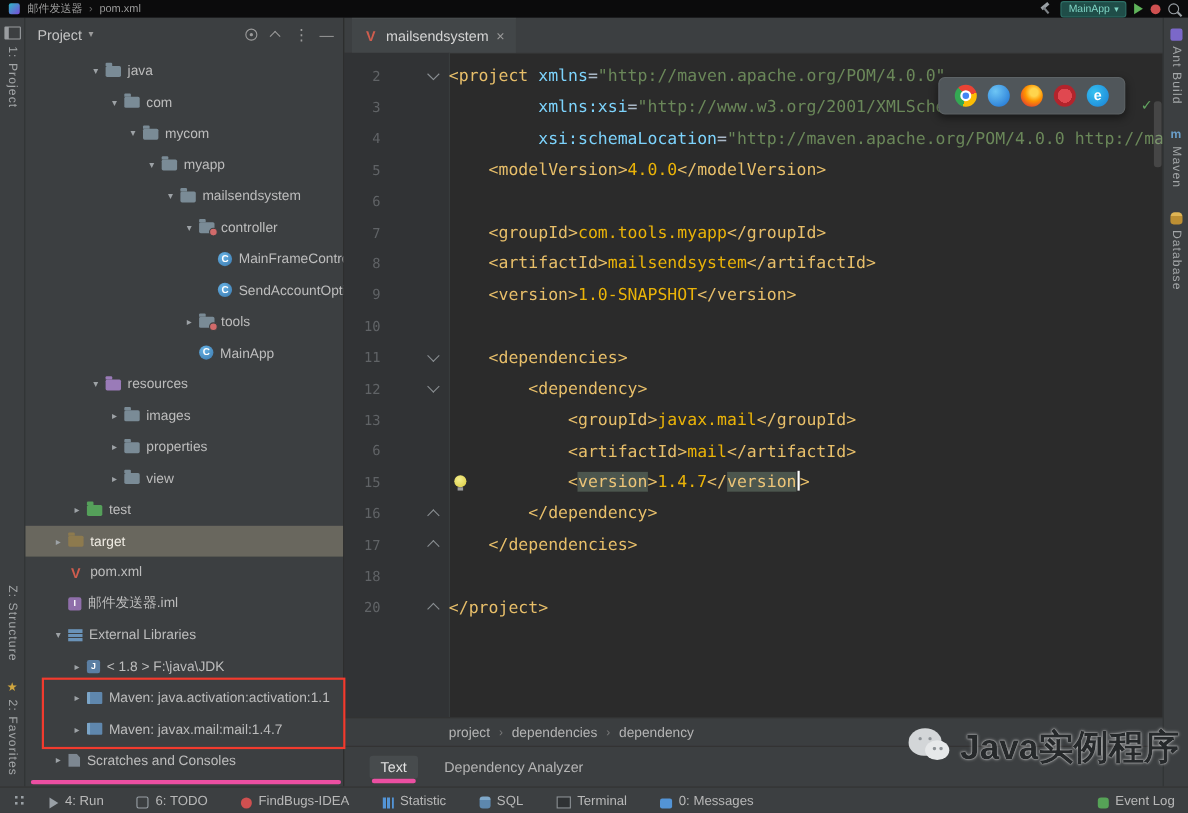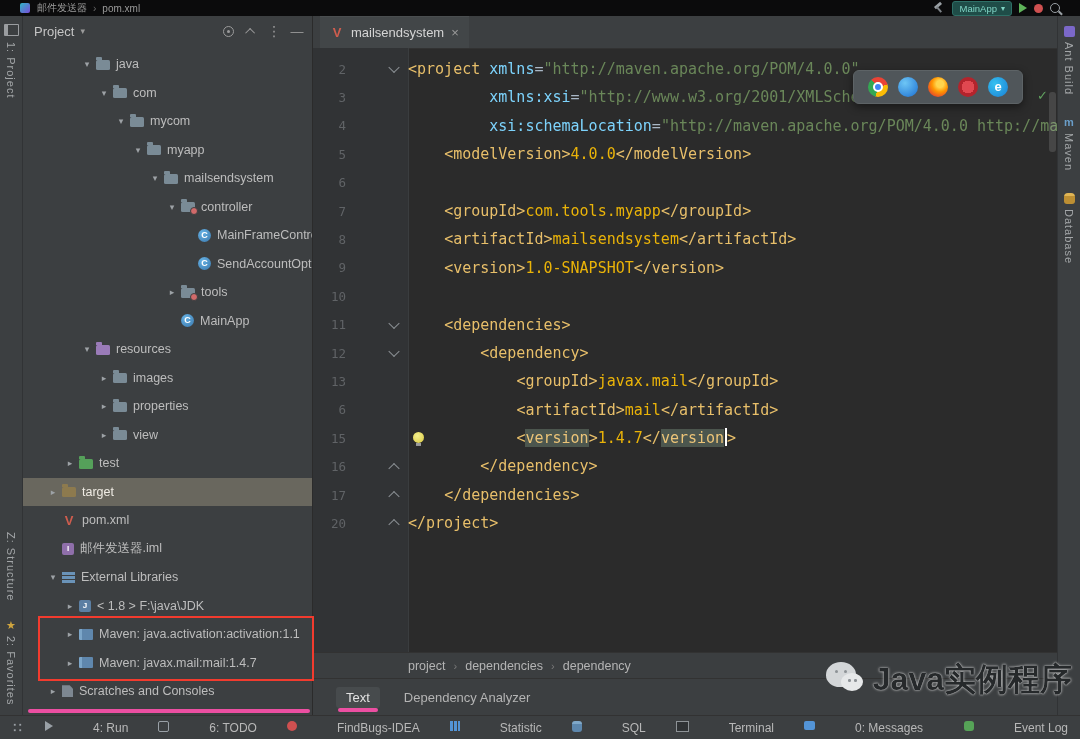--- a/index.html
+++ b/index.html
@@ -1,21 +1,21 @@
 <!DOCTYPE html>
 <html><head>
 <meta charset="utf-8">
 <style>
   html,body{margin:0;padding:0;background:#1e1e1e;}
   .app{position:relative;width:1080px;height:739px;background:#3c3f41;overflow:hidden;
        font-family:"Liberation Sans",sans-serif;color:#bbbbbb;-webkit-font-smoothing:antialiased;}
 
   
   .titlebar{position:absolute;left:0;top:0;width:1080px;height:16px;background:#0b0b0c;
-            display:flex;align-items:center;padding:0 20px;box-sizing:border-box;gap:7px;
+            display:flex;align-items:center;padding:0 8px;box-sizing:border-box;gap:7px;
             font-size:10px;color:#9a9a9a;z-index:9;}
   .tb-ico{display:inline-block;}
   .ti-app{width:10px;height:10px;border-radius:2px;background:linear-gradient(135deg,#2fb6c6,#7a4bd8);}
   .tb-crumb{cursor:default;white-space:nowrap;}
   .tb-sep{color:#6a6a6a;}
   .tb-spacer{flex:1;}
   .ti-hammer{width:12px;height:10px;position:relative;}
   .ti-hammer::before{content:"";position:absolute;left:1px;top:1px;width:8px;height:3px;background:#9aa0a5;transform:rotate(-40deg);}
   .ti-hammer::after{content:"";position:absolute;left:5px;top:3px;width:2px;height:7px;background:#7d8287;transform:rotate(-40deg);}
   .chip{background:#1f4d48;border:1px solid #2e6f66;color:#7fd4c4;font-size:9.5px;padding:0 6px;
@@ -137,21 +137,21 @@
   .b-firefox{background:radial-gradient(circle at 60% 35%,#ffd54d 0 20%,#ff9500 45%,#e3452e 80%);}
   .b-opera{background:radial-gradient(ellipse at center,#e04850 0 45%,#b3242c 46% 100%);}
   .b-edge{background:radial-gradient(circle at 35% 35%,#35c1f1,#1a7fd4);color:#fff;
           font:700 13px/20px "Liberation Sans",sans-serif;text-align:center;}
 
   
   .statusbar{position:absolute;left:0;bottom:0;width:1080px;height:24px;background:#3c3f41;border-top:1px solid #323232;
              display:flex;align-items:center;padding:0 12px;box-sizing:border-box;font-size:12px;color:#b8b8b8;z-index:8;}
   .sb-left{display:flex;align-items:center;gap:30px;margin-left:16px;}
   .sb-right{margin-left:auto;display:flex;align-items:center;gap:16px;}
-  .sb-item{display:inline-flex;align-items:flex-start;cursor:default;white-space:nowrap;gap:34px;}
+  .sb-item{display:inline-flex;align-items:flex-end;cursor:default;white-space:nowrap;}
   .sbi{display:inline-block;margin-right:6px;font-style:normal;}
   .sbi-grid{width:11px;height:11px;background:radial-gradient(circle,#9aa0a5 1.2px,transparent 1.4px) 0 0/5.5px 5.5px;}
   .sbi-run{width:0;height:0;border-left:8px solid #99a0a6;border-top:5px solid transparent;border-bottom:5px solid transparent;}
   .sbi-todo{width:9px;height:9px;border:1.5px solid #99a0a6;border-radius:2px;}
   .sbi-bug{width:10px;height:10px;border-radius:50%;background:#cf5050;}
   .sbi-statistic{width:10px;height:10px;background:linear-gradient(90deg,#5394d6 0 2.5px,transparent 2.5px 4px,#5394d6 4px 6.5px,transparent 6.5px 8px,#5394d6 8px 10px);}
   .sbi-sql{width:10px;height:11px;border-radius:3px;background:linear-gradient(#7fa8c9 0 3px,#5d87ad 3px);}
   .sbi-terminal{width:11px;height:9px;background:#2f3234;border:1px solid #8d9296;}
   .sbi-messages{width:11px;height:9px;background:#5394d6;border-radius:2px;}
   .sbi-event-log{width:10px;height:10px;border-radius:3px;background:#56a357;}
@@ -460,20 +460,25 @@
             <span class="code"><span class="sg-plain">        </span><span class="sg-tag">&lt;/dependency&gt;</span></span>
           </div>
           <div class="cl">
             <span class="ln">17</span>
             <span class="fold">
               <i class="fm fm-up"></i>
             </span>
             <span class="code"><span class="sg-plain">    </span><span class="sg-tag">&lt;/dependencies&gt;</span></span>
           </div>
           <div class="cl">
+            <span class="ln">18</span>
+            <span class="fold"></span>
+            <span class="code"></span>
+          </div>
+          <div class="cl">
             <span class="ln">20</span>
             <span class="fold">
               <i class="fm fm-up"></i>
             </span>
             <span class="code"><span class="sg-tag">&lt;/project&gt;</span></span>
           </div>
         </div>
       <span class="inspection-ok">✓</span>
       <div class="vscroll"></div>
     </div>

